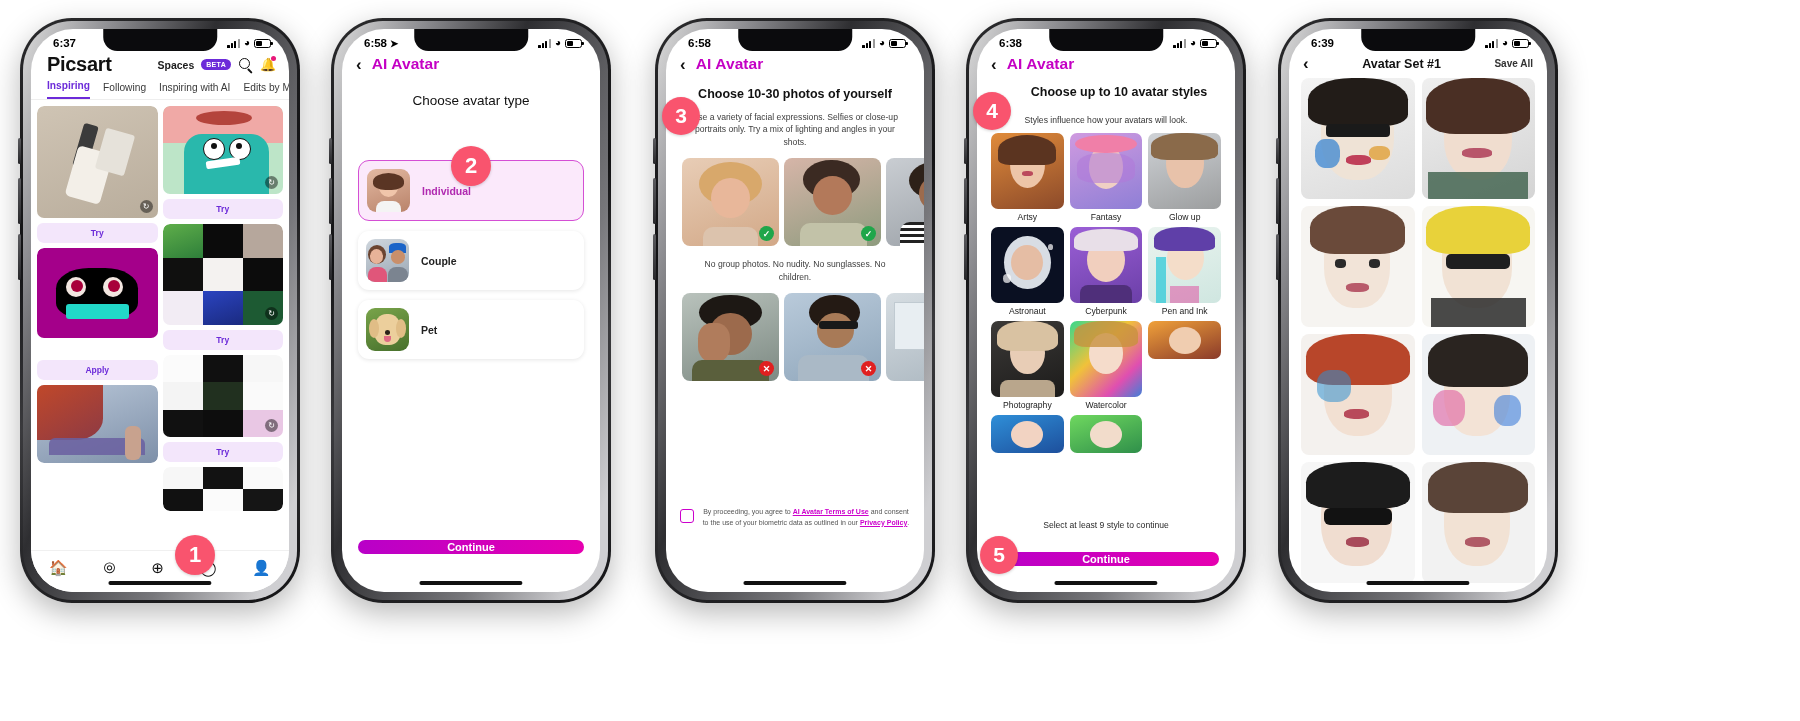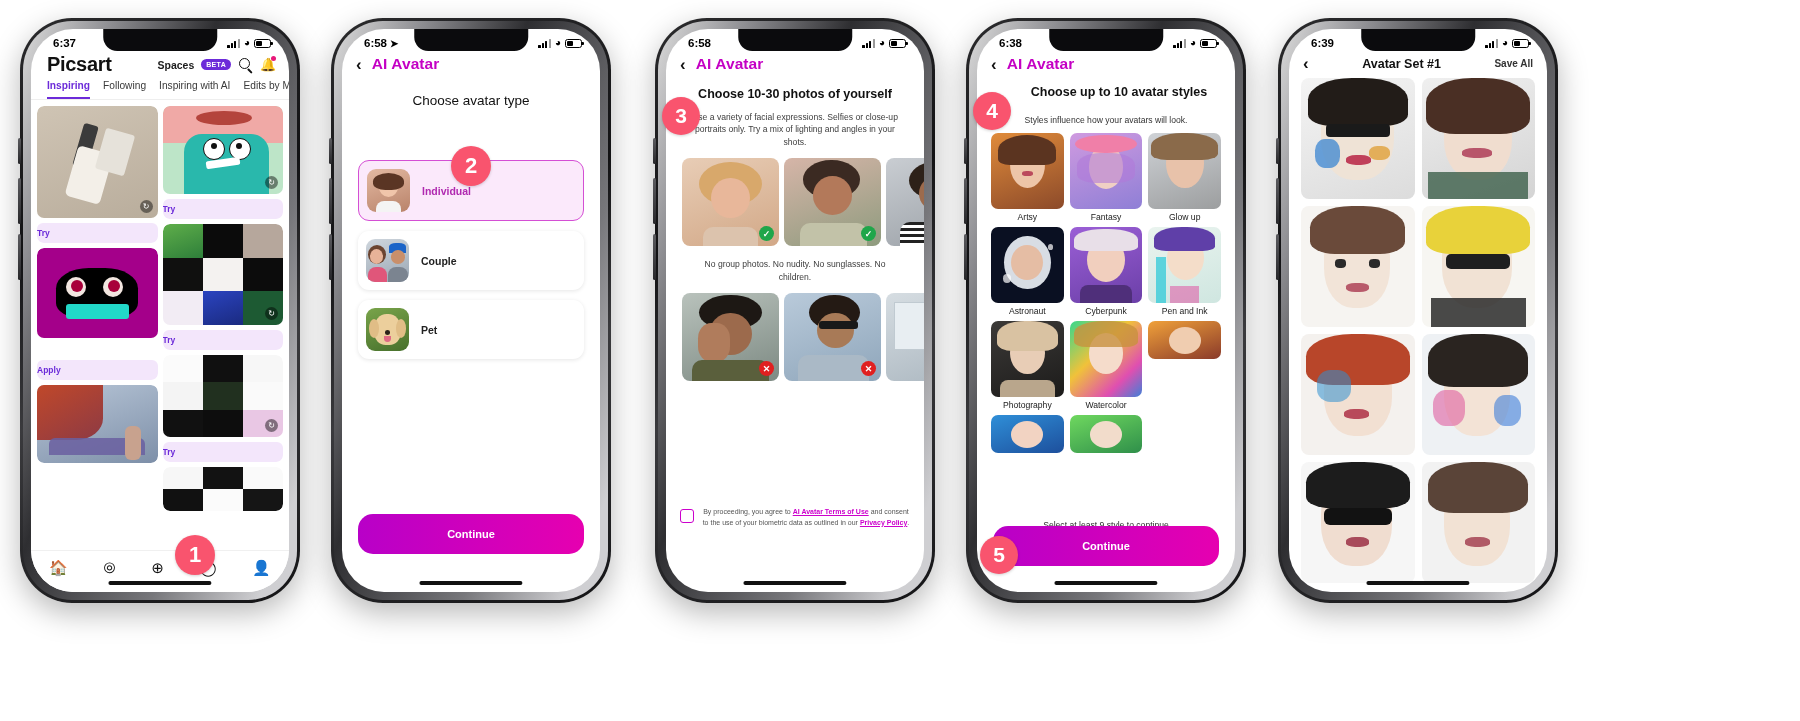--- a/index.html
+++ b/index.html
@@ -44,47 +44,47 @@
   .p1-head{display:flex;align-items:center;justify-content:space-between;padding:2px 14px 4px 16px;}
   .logo{font-size:20px;font-weight:700;color:#111;letter-spacing:-.3px;}
   .p1-actions{display:flex;align-items:center;gap:7px;}
   .spaces{font-size:10.5px;font-weight:600;color:#1b1b1b;}
   .beta{background:#6c2bd9;color:#fff;font-size:7px;font-weight:700;border-radius:7px;padding:2px 5px;letter-spacing:.3px;}
   .ic{width:15px;height:15px;position:relative;}
   .ic.search::before{content:"";position:absolute;left:1px;top:1px;width:9px;height:9px;border:1.6px solid #111;border-radius:50%;}
   .ic.search::after{content:"";position:absolute;right:0px;bottom:0.5px;width:6px;height:1.6px;background:#111;transform:rotate(45deg);border-radius:1px;}
   .ic.bell{font-size:13px;line-height:15px;}
   .dot{position:absolute;right:-1px;top:-1px;width:5px;height:5px;border-radius:50%;background:#e8187a;}
-  .tabs{display:flex;gap:13px;padding:0 0 0 16px;font-size:10.2px;color:#3a3a3a;border-bottom:1px solid #eee;}
+  .tabs{display:flex;gap:13px;padding:0 0 0 16px;font-size:10.2px;color:#3a3a3a;border-bottom:1px solid #eee;align-items:flex-end;}
   .tabs span{padding-bottom:6px;white-space:nowrap;}
   .tabs span.active{color:#6c2bd9;font-weight:700;border-bottom:2px solid #6c2bd9;}
   .feed{display:flex;gap:5px;padding:6px;}
   .col{flex:1;display:flex;flex-direction:column;gap:5px;}
   .card{border-radius:7px;overflow:hidden;}
   .thumb{width:100%;border-radius:7px;position:relative;}
-  .cta{background:#f3e6fb;color:#6c2bd9;font-size:8.5px;font-weight:700;padding:5px 0;border-radius:6px;}
+  .cta{background:#f3e6fb;color:#6c2bd9;font-size:8.5px;font-weight:700;text-align:center;padding:5px 0;border-radius:6px;}
   .replay{position:absolute;right:5px;bottom:5px;width:13px;height:13px;border-radius:50%;background:rgba(0,0,0,.45);
           color:#fff;font-size:8px;display:flex;align-items:center;justify-content:center;}
   .tabbar{position:absolute;bottom:0;left:0;right:0;height:42px;background:#fff;border-top:1px solid #f0f0f0;
           display:flex;align-items:center;justify-content:space-around;padding-bottom:8px;box-sizing:border-box;}
   .tabbar .ti{font-size:15px;color:#111;}
 
   
   .mosaic{display:grid;width:100%;border-radius:7px;overflow:hidden;position:relative;}
   .mosaic div{width:100%;height:100%;}
 
   
   .h2{text-align:center;font-size:13.5px;font-weight:400;color:#111;margin:14px 0 0;}
   .optcard{display:flex;align-items:center;gap:12px;margin:0 16px 10px;padding:8px;border-radius:11px;background:#fff;
            box-shadow:0 1px 4px rgba(0,0,0,.10);}
   .optcard.sel{background:#fbe9fb;border:1.4px solid #d44fd4;box-shadow:none;}
   .optcard .av{width:43px;height:43px;border-radius:9px;flex:0 0 auto;}
   .optlabel{font-size:10.5px;font-weight:600;color:#222;}
   .optcard.sel .optlabel{color:#b02ab0;}
-  .primary{position:absolute;left:16px;right:16px;bottom:38px;height:40px;border-radius:15px;background:#cc00cc;color:#fff;
+  .primary{position:absolute;left:16px;right:16px;bottom:38px;height:14px;border-radius:15px;background:#cc00cc;color:#fff;
            font-size:11px;font-weight:700;display:flex;align-items:center;justify-content:center;}
   .primary.grad{background:linear-gradient(90deg,#b800c8,#e600b0);}
   .primary.disabled{background:#b9b9b9;}
 
   
   .h3{text-align:center;font-size:12.5px;font-weight:700;color:#111;margin:8px 14px 0;}
   .sub{text-align:center;font-size:8.6px;color:#3d3d3d;line-height:1.45;margin:10px 22px 0;}
   .photorow{display:flex;gap:5px;padding:0 0 0 16px;margin-top:10px;}
   .ph{width:97px;height:88px;border-radius:8px;flex:0 0 auto;position:relative;overflow:hidden;}
   .mark{position:absolute;right:5px;bottom:5px;width:15px;height:15px;border-radius:50%;display:flex;align-items:center;

